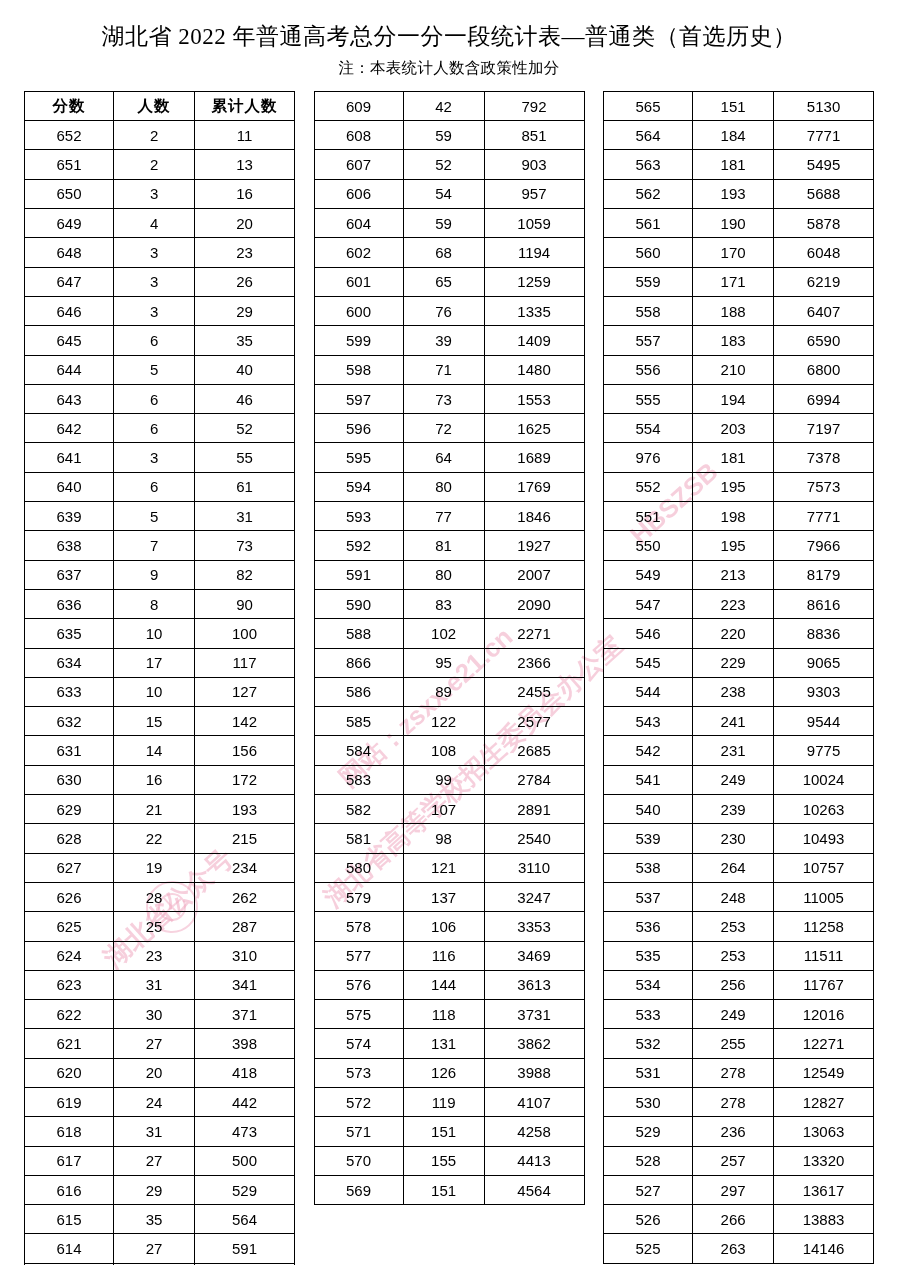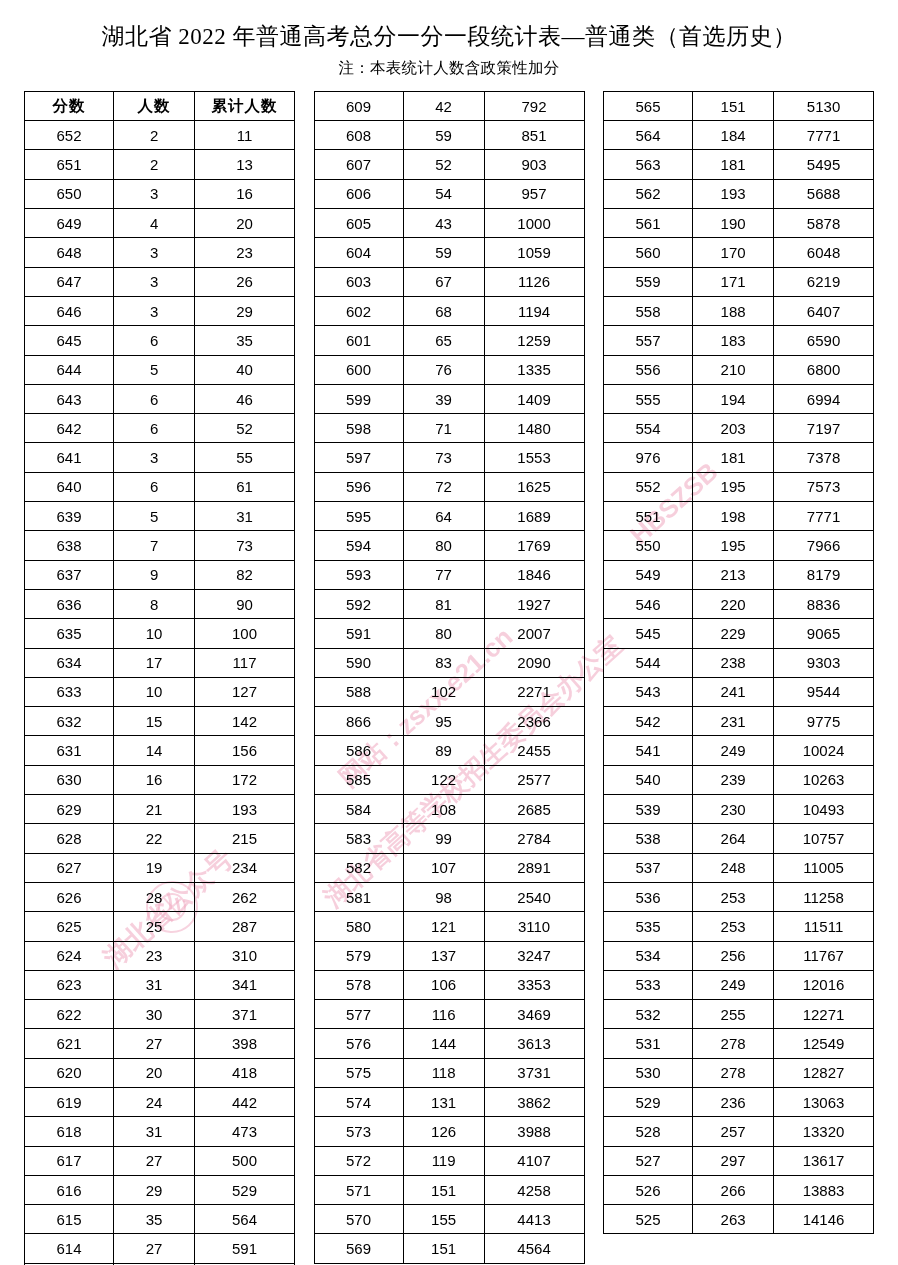--- a/index.html
+++ b/index.html
@@ -379,33 +379,23 @@
             <td>607</td>
             <td>52</td>
             <td>903</td>
           </tr>
           <tr>
             <td>606</td>
             <td>54</td>
             <td>957</td>
           </tr>
           <tr>
-            <td>605</td>
-            <td>43</td>
-            <td>1000</td>
-          </tr>
-          <tr>
             <td>604</td>
             <td>59</td>
             <td>1059</td>
-          </tr>
-          <tr>
-            <td>603</td>
-            <td>67</td>
-            <td>1126</td>
           </tr>
           <tr>
             <td>602</td>
             <td>68</td>
             <td>1194</td>
           </tr>
           <tr>
             <td>601</td>
             <td>65</td>
             <td>1259</td>
@@ -654,20 +644,25 @@
             <td>550</td>
             <td>195</td>
             <td>7966</td>
           </tr>
           <tr>
             <td>549</td>
             <td>213</td>
             <td>8179</td>
           </tr>
           <tr>
+            <td>547</td>
+            <td>223</td>
+            <td>8616</td>
+          </tr>
+          <tr>
             <td>546</td>
             <td>220</td>
             <td>8836</td>
           </tr>
           <tr>
             <td>545</td>
             <td>229</td>
             <td>9065</td>
           </tr>
           <tr>

